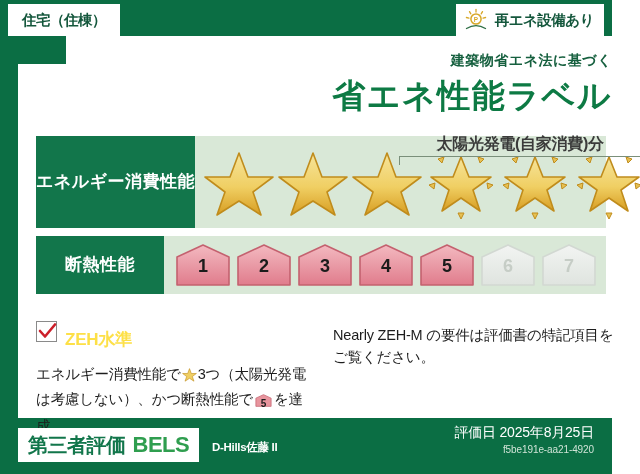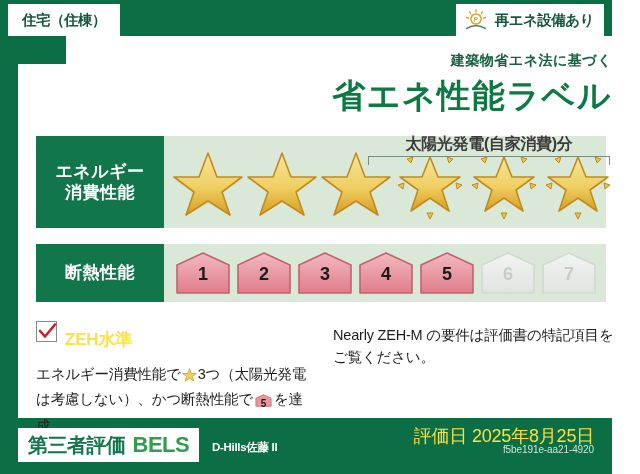--- a/index.html
+++ b/index.html
@@ -67,26 +67,26 @@
   }
 
   
   .rows { position: absolute; left: 36px; top: 136px; width: 570px; z-index: 5; }
   .row {
     position: relative;
     display: flex; align-items: stretch;
     height: 92px;
     background: #d9e8d7;
   }
-  .row.row-insul { height: 58px; margin-top: 16px; background: #d9e8d7; }
+  .row.row-insul { height: 58px; margin-top: 8px; background: #d9e8d7; }
   .row-label {
     flex: 0 0 128px;
     background: #12764b;
     color: #ffffff;
-    display: flex; flex-direction: column;
+    display: flex; flex-direction: row;
     align-items: center; justify-content: center;
     font-size: 17px; font-weight: 700; line-height: 1.25;
     letter-spacing: 0.5px;
   }
   .row-label .ln { display: block; white-space: nowrap; }
   .row-body { flex: 1 1 auto; position: relative; }
 
   
   .stars {
     position: absolute; inset: 0;
@@ -174,21 +174,21 @@
   .bels-box .bels {
     margin-left: 7px; font-size: 22px; font-weight: 700;
     color: #2f9e4f; letter-spacing: -0.5px;
   }
   .bldg-name {
     position: absolute; left: 212px; top: 22px;
     font-size: 11.5px; color: #ffffff; font-weight: 700; letter-spacing: -0.3px;
   }
   .eval-date {
     position: absolute; right: 18px; top: 6px;
-    font-size: 18px; color: #fde047; letter-spacing: -0.2px;
+    font-size: 14px; color: #ffffff; letter-spacing: -0.2px;
   }
   .eval-id {
     position: absolute; right: 18px; top: 26px;
     font-size: 10px; color: #cfe3d6; letter-spacing: -0.1px;
   }
 </style>
 </head>
 <body>
 
 <div id="label-root">

